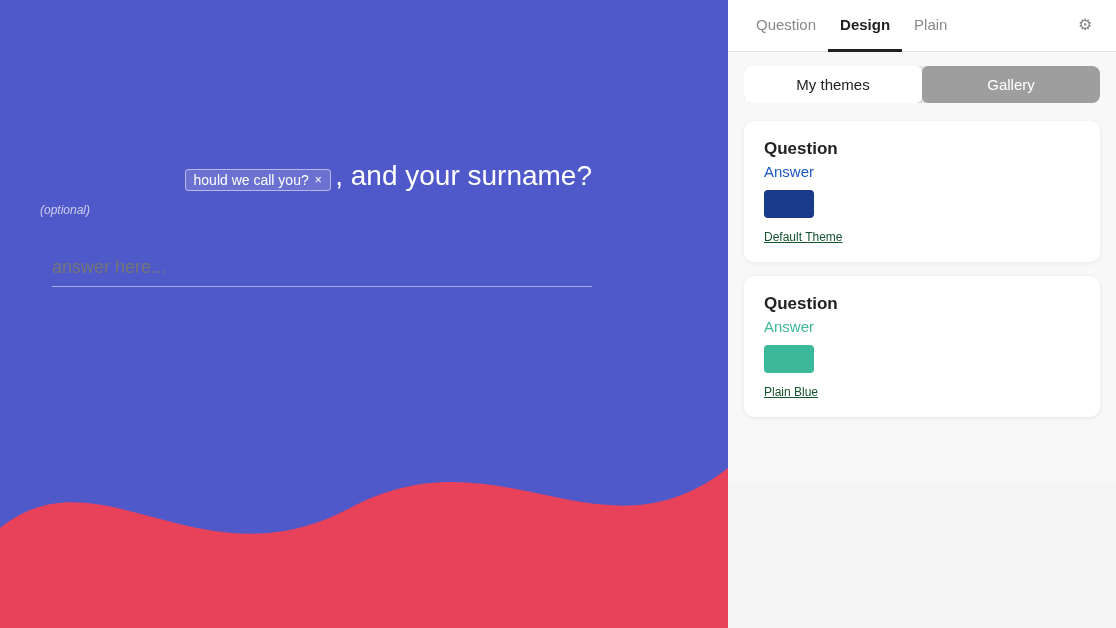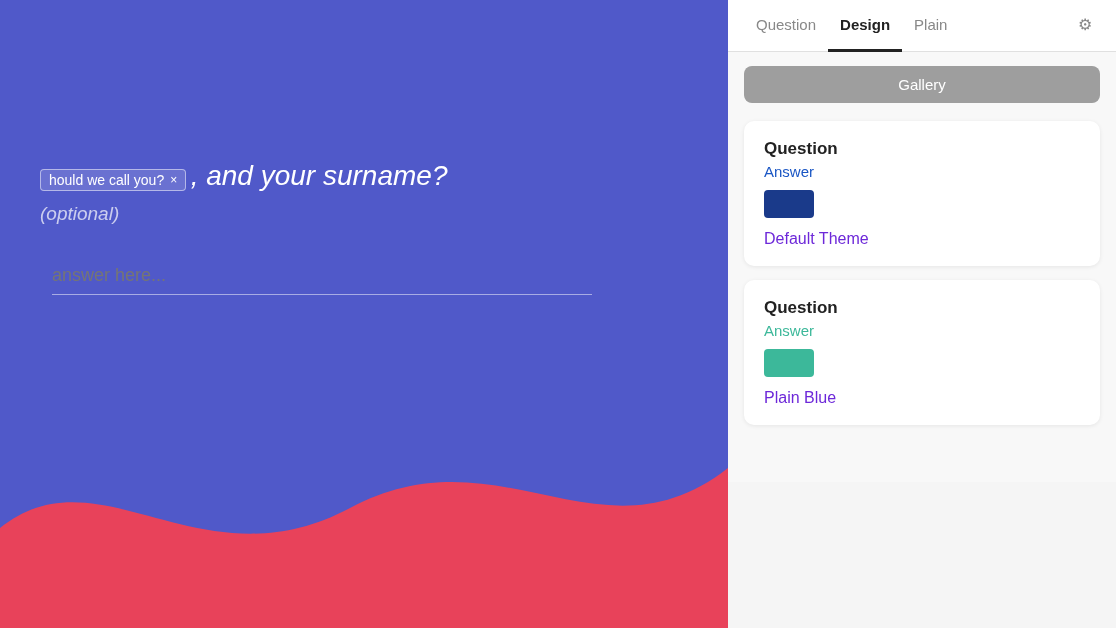--- a/index.html
+++ b/index.html
@@ -56,25 +56,24 @@
       margin-left: 6px;
       cursor: pointer;
       font-size: 12px;
     }
 
     .question-text {
       font-size: 28px;
       color: white;
       margin-bottom: 4px;
       display: inline;
-      font-style: italic;
     }
 
     .optional-text {
-      font-size: 19px;
+      font-size: 12px;
       color: rgba(255,255,255,0.7);
       font-style: italic;
       margin-top: 2px;
       margin-bottom: 20px;
     }
 
     .answer-input {
       background: transparent;
       border: none;
       border-bottom: 1px solid rgba(255,255,255,0.5);
@@ -205,35 +204,36 @@
     }
 
     .theme-color-swatch {
       width: 50px;
       height: 28px;
       border-radius: 4px;
       margin-bottom: 12px;
     }
 
     .theme-name {
-      font-size: 16px;
-      color: #6d28d9;
+      font-size: 12px;
+      color: #14532d;
+      text-decoration: underline;
     }
   </style>
 </head>
 <body>
 
 <div class="left-panel">
 
   <svg class="wave-bottom" viewBox="0 0 728 280" preserveAspectRatio="none" xmlns="http://www.w3.org/2000/svg">
     <path d="M0,180 C100,100 200,240 350,160 C500,80 600,220 728,120 L728,280 L0,280 Z" fill="#e8425a"></path>
   </svg>
 
   <div class="survey-content">
-    <div style="margin-bottom:8px;">
+    <div style="margin-bottom:8px;text-align:right;">
       <span class="tag-pill">
         <span>hould we call you?</span>
         <span class="close-x">×</span>
       </span>
       <span class="question-text">, and your surname?</span>
     </div>
     <div class="optional-text">(optional)</div>
     <input class="answer-input" type="text" placeholder="answer here..." style="">
   </div>
 </div>
@@ -248,20 +248,21 @@
       <span>Design</span>
     </div>
     <div class="nav-tab">
       <span>Plain</span>
     </div>
     <div class="nav-tab-spacer"></div>
     <span class="gear-icon">⚙</span>
   </div>
 
   <div class="theme-toggle">
+    <div class="theme-toggle-btn active">My themes</div>
     <div class="theme-toggle-btn inactive">Gallery</div>
   </div>
 
   <div class="themes-list">
 
     <div class="theme-card">
       <div class="theme-question-label">Question</div>
       <div class="theme-answer-label blue">Answer</div>
       <div class="theme-color-swatch" style="background:#1a3a8a;"></div>
       <div class="theme-name">Default Theme</div>

